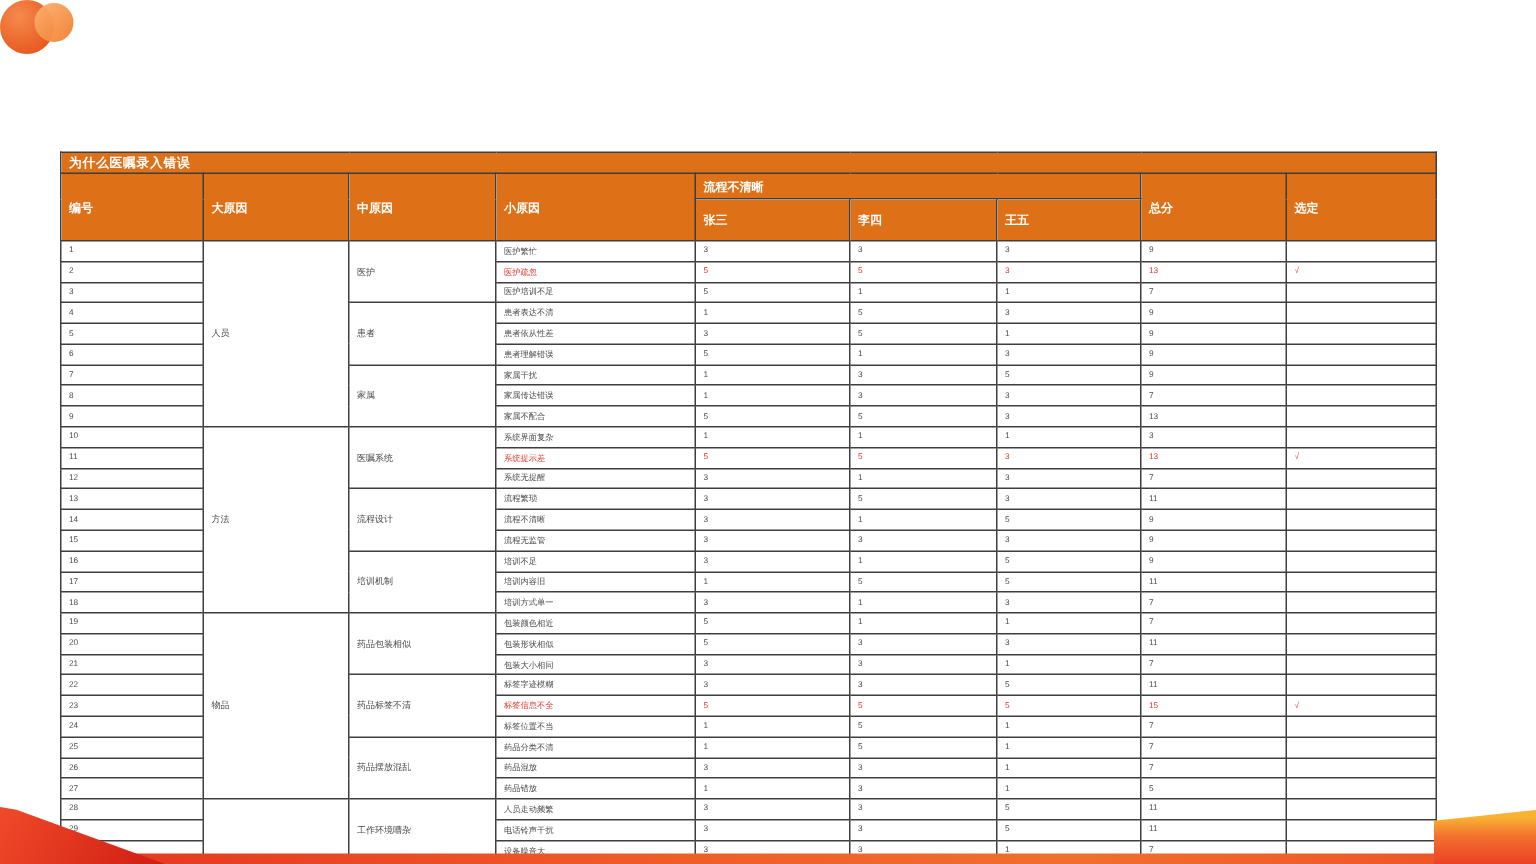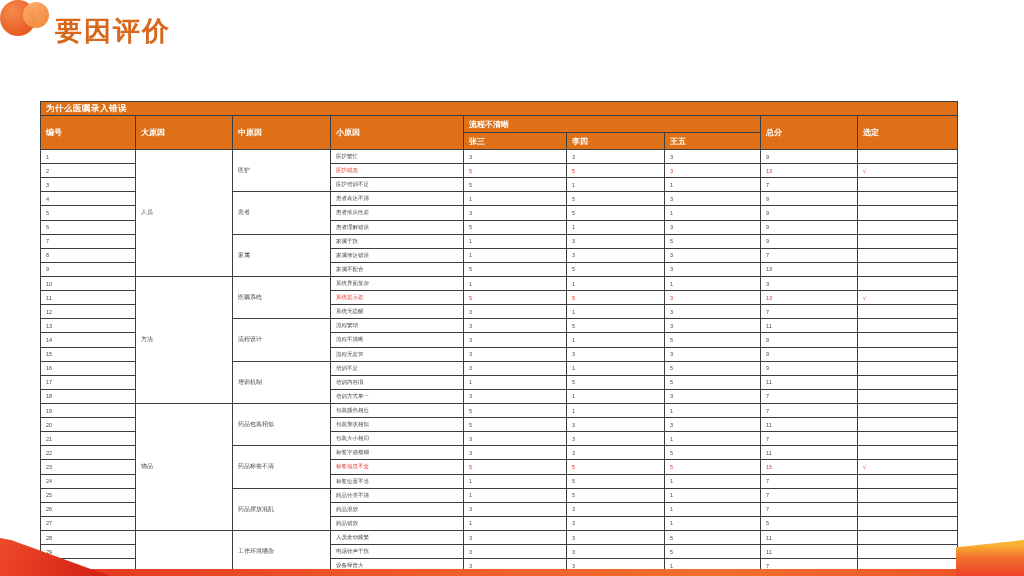--- a/index.html
+++ b/index.html
@@ -28,21 +28,21 @@
   }
   .factor-table th, .factor-table td {
     border:1px solid #3e3e3e; overflow:hidden; white-space:nowrap;
     text-align:left; vertical-align:middle;
   }
   .factor-table th {
     background:#de7118; color:#ffffff; font-weight:700; font-size:8px; padding-left:5px;
   }
   tr.caption-row th { height:14px; font-size:8.5px; letter-spacing:.5px; }
   tr.head-row-1 th { height:17px; }
-  tr.head-row-2 th { height:17px; }
+  tr.head-row-2 th { height:28px; }
   .factor-table td {
     background:#ffffff; color:#4a4a4a; font-size:5.5px; padding-left:5px; height:13px;
   }
   .factor-table td.c-major, .factor-table td.c-mid { font-size:6px; color:#474747; }
   .factor-table tr.hl td.c-minor, .factor-table tr.hl td.c-score,
   .factor-table tr.hl td.c-total, .factor-table tr.hl td.c-sel { color:#e0342b; }
 
   
   .bottom-bar {
     position:absolute; left:0; top:569px; width:1024px; height:7px; z-index:2;
@@ -59,21 +59,20 @@
     clip-path:polygon(0 20%, 100% 0, 100% 100%, 0 100%);
   }
 </style>
 </head>
 <body>
 
 <div class="slide">
 
   <div class="circle-big"></div>
   <div class="circle-small"></div>
-  <div class="page-title">要因评价</div>
 
   <table class="factor-table">
     <colgroup>
       <col style="width:95px">
         <col style="width:97px">
         <col style="width:98px">
       <col style="width:133px">
         <col style="width:103px">
         <col style="width:98px">
       <col style="width:96px">

